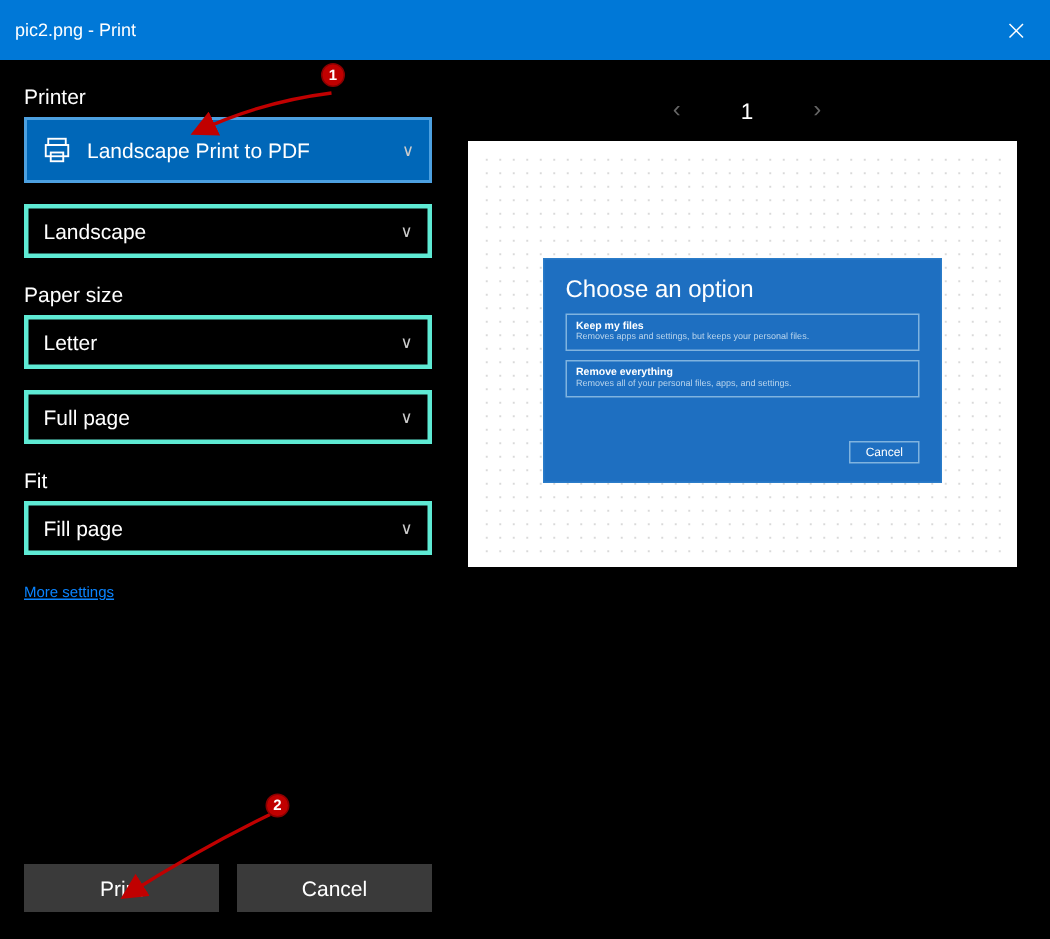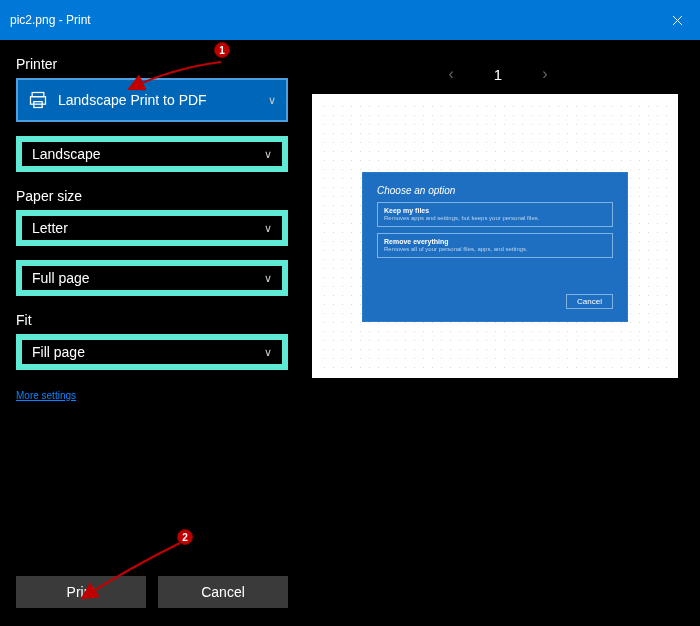--- a/index.html
+++ b/index.html
@@ -4,37 +4,37 @@
 <style>
   * { box-sizing: border-box; margin: 0; padding: 0; }
   html, body { width: 700px; height: 626px; overflow: hidden; font-family: "Segoe UI", Arial, sans-serif; background: #222; }
   .window { width: 700px; height: 626px; background: #000; display: flex; flex-direction: column; }
   .titlebar { height: 40px; background: #0078d7; color: #fff; display: flex; align-items: center; padding-left: 10px; font-size: 12px; }
   .titlebar-spacer { flex: 1; }
   .close-btn { width: 45px; height: 30px; display: flex; align-items: center; justify-content: center; font-size: 14px; color: #fff; cursor: pointer; }
   .body { flex: 1; display: flex; flex-direction: row; padding: 14px 16px 0 16px; gap: 24px; }
   .panel-left { width: 272px; display: flex; flex-direction: column; gap: 0; }
   .field-label { color: #fff; font-size: 14px; margin-top: 2px; margin-bottom: 6px; font-weight: 400; }
-  .select-box { width: 100%; height: 36px; border: 6px solid #5eead4; background: #000; color: #fff; display: flex; align-items: center; padding: 0 10px; font-size: 14px; cursor: pointer; position: relative; margin-bottom: 14px; }
+  .select-box { width: 100%; height: 36px; border: 3px solid #5eead4; background: #000; color: #fff; display: flex; align-items: center; padding: 0 10px; font-size: 14px; cursor: pointer; position: relative; margin-bottom: 14px; }
   .select-box.primary { background: #0067b8; border: 2px solid #4ca0e0; height: 44px; }
   .select-box .val { flex: 1; }
   .chevron { font-size: 11px; color: #ccc; }
   .printer-icon { width: 20px; height: 20px; margin-right: 10px; flex-shrink: 0; }
   .more-link { color: #0a84ff; font-size: 10px; text-decoration: underline; cursor: pointer; margin-top: 6px; margin-bottom: 10px; width: fit-content; }
   .panel-left-spacer { flex: 1; }
   .buttons { display: flex; gap: 12px; padding-bottom: 18px; }
   .btn { flex: 1; height: 32px; background: #3a3a3a; color: #fff; border: none; font-size: 14px; cursor: pointer; display:flex; align-items:center; justify-content:center; }
   .panel-right { flex: 1; display: flex; flex-direction: column; }
   .pager { height: 40px; display: flex; align-items: center; justify-content: center; gap: 40px; color: #aaa; }
   .pager .pg-arrow { font-size: 16px; color: #666; cursor: pointer; }
   .pager .pgnum { color: #fff; font-size: 15px; }
   .preview { width: 366px; height: 284px; background: #fff; padding: 12px; position: relative; }
   .preview-dots { position:absolute; inset:8px; background-image: radial-gradient(#d9d9d9 0.6px, transparent 0.6px); background-size: 9px 9px; }
   .preview-inner { position: absolute; left: 50px; top: 78px; width: 266px; height: 150px; background: #1e6fc1; border: 1px solid #2a7cc9; padding: 12px 14px; font-family: "Segoe UI", Arial, sans-serif; }
-  .pv-title { color: #fff; font-size: 10px; margin-bottom: 6px; font-style: italic; }
+  .pv-title { color: #fff; font-size: 16px; margin-bottom: 6px; }
   .pv-option { border: 1px solid #7fb3df; padding: 4px 6px 5px 6px; margin-bottom: 6px; }
   .pv-option .pv-h { color: #fff; font-size: 7px; font-weight: 600; }
   .pv-option .pv-s { color: #b8d4ec; font-size: 6px; margin-top: 1px; }
   .pv-cancel { position: absolute; right: 14px; bottom: 12px; border: 1px solid #7fb3df; color: #fff; font-size: 8px; padding: 2px 10px; }
   .annot { position: absolute; z-index: 50; pointer-events: none; }
   .annot-badge { width: 16px; height: 16px; border-radius: 50%; background: #c00000; color: #fff; font-size: 10px; font-weight: 700; display: flex; align-items: center; justify-content: center; border: 1px solid #8a0000; }
   .annot-arrow1 { position: absolute; left: 123px; top: 56px; width: 108px; height: 40px; }
   .annot-arrow2 { position: absolute; left: 76px; top: 537px; width: 110px; height: 68px; }
 </style>
 </head>

